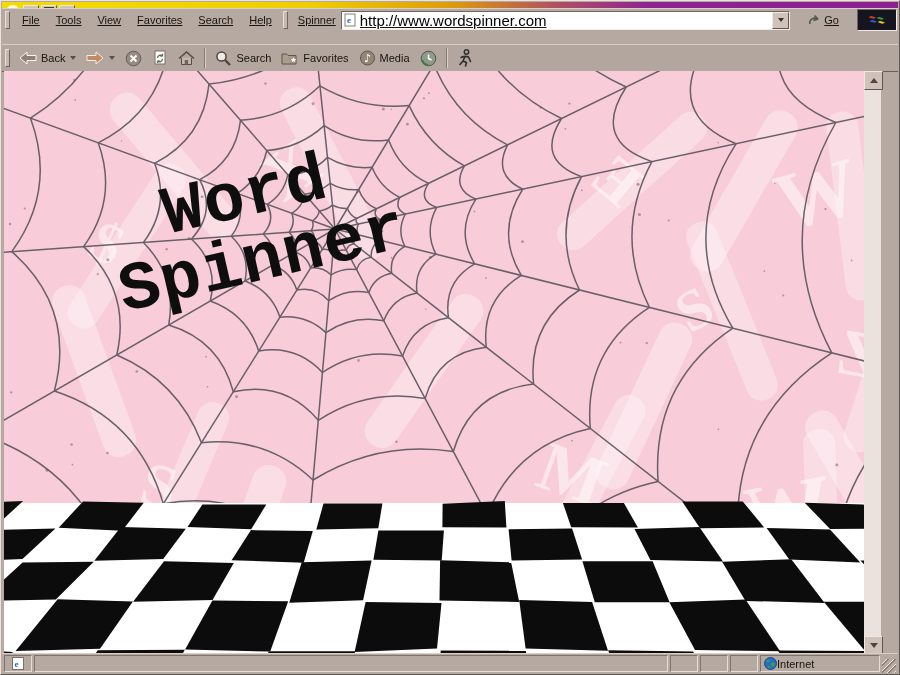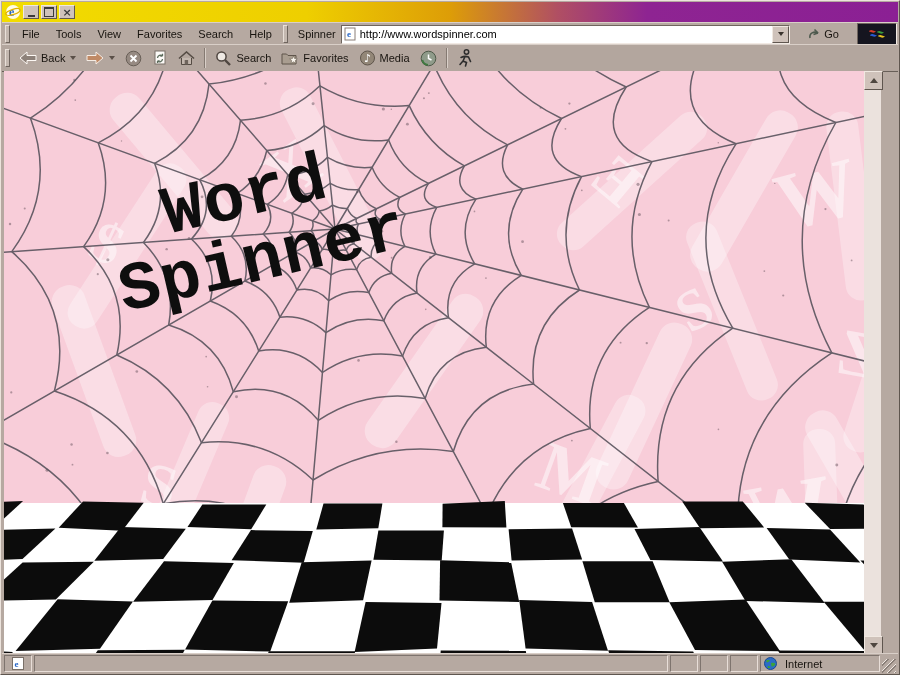--- a/index.html
+++ b/index.html
@@ -13,29 +13,29 @@
     display:flex;align-items:center;padding:0 3px;}
   .titlebar .title{color:#8b8598;font-size:12px;font-weight:bold;margin-left:4px;
     flex:1;white-space:nowrap;overflow:hidden;}
   .winbtn{width:16px;height:14px;margin-left:2px;background:#cfc2ba;
     border:1px solid;border-color:#f0e8e1 #5f564f #5f564f #f0e8e1;
     display:flex;align-items:center;justify-content:center;padding:0;font:bold 11px "DejaVu Sans",sans-serif;color:#3a3a3a;}
   .g-min{width:7px;height:2px;background:#3a3a3a;margin-top:7px;}
   .g-max{width:8px;height:7px;border:1px solid #3a3a3a;border-top-width:2px;}
 
   
-  .menurow{position:absolute;left:1px;top:21px;right:1px;height:22px;background:#b6a9a1;
-    border-top:1px solid #d9cfc8;display:flex;align-items:center;font-size:11px;color:#18140f;}
+  .menurow{position:absolute;left:1px;top:7px;right:1px;height:22px;background:#b6a9a1;
+    border-top:1px solid #d9cfc8;display:flex;align-items:center;font-size:11px;color:#18140f;text-decoration:underline;}
   .grip{width:3px;height:16px;margin:0 4px 0 3px;background:#c4b8b0;
     border:1px solid;border-color:#e9e0d9 #6f655e #6f655e #e9e0d9;}
   .menu-item{padding:3px 8px;cursor:default;}
   .addr-label{margin:0 5px 0 6px;}
   .addr-input{flex:1;height:17px;background:#fff;display:flex;align-items:center;
     border:1px solid;border-color:#6f655e #f2eae4 #f2eae4 #6f655e;padding-left:2px;}
-  .addr-text{font-size:11px;color:#000;flex:1;white-space:nowrap;overflow:hidden;margin-left:3px;}
+  .addr-text{font-size:15px;color:#000;flex:1;white-space:nowrap;overflow:hidden;margin-left:3px;}
   .addr-drop{width:15px;height:15px;background:#cfc2ba;border:1px solid;
     border-color:#f0e8e1 #5f564f #5f564f #f0e8e1;display:flex;align-items:center;justify-content:center;}
   .caret{width:0;height:0;border-left:3px solid transparent;border-right:3px solid transparent;
     border-top:4px solid #3a332d;}
   .go-btn{display:flex;align-items:center;gap:3px;padding:1px 18px;background:transparent;border:none;
     font-size:11px;color:#18140f;}
   .throbber{width:38px;height:20px;margin-right:1px;background:#15151f;
     border:1px solid;border-color:#6f655e #f2eae4 #f2eae4 #6f655e;
     display:flex;align-items:center;justify-content:center;}
 
@@ -72,21 +72,21 @@
 
   
   .statusbar{position:absolute;left:1px;bottom:1px;right:1px;height:19px;background:#b6a9a1;
     border-top:1px solid #d9cfc8;display:flex;align-items:center;font-size:11px;color:#18140f;gap:2px;
     padding:0 2px;}
   .sb-pane{height:15px;border:1px solid;border-color:#7e746e #e8ded8 #e8ded8 #7e746e;
     display:flex;align-items:center;padding:0 3px;}
   .pane-icon{width:20px;justify-content:center;}
   .pane-main{flex:1;}
   .pane-small{width:20px;}
-  .pane-zone{width:112px;gap:8px;}
+  .pane-zone{width:112px;gap:0;}
   .resize-grip{width:14px;height:14px;align-self:flex-end;
     background:repeating-linear-gradient(135deg,transparent 0 3px,#f0e8e2 3px 4px,#8a7f78 4px 5px);}
 </style>
 </head>
 <body>
 
 <div class="window">
 
   <div class="titlebar">
     <svg width="16" height="16" viewBox="0 0 16 16">

